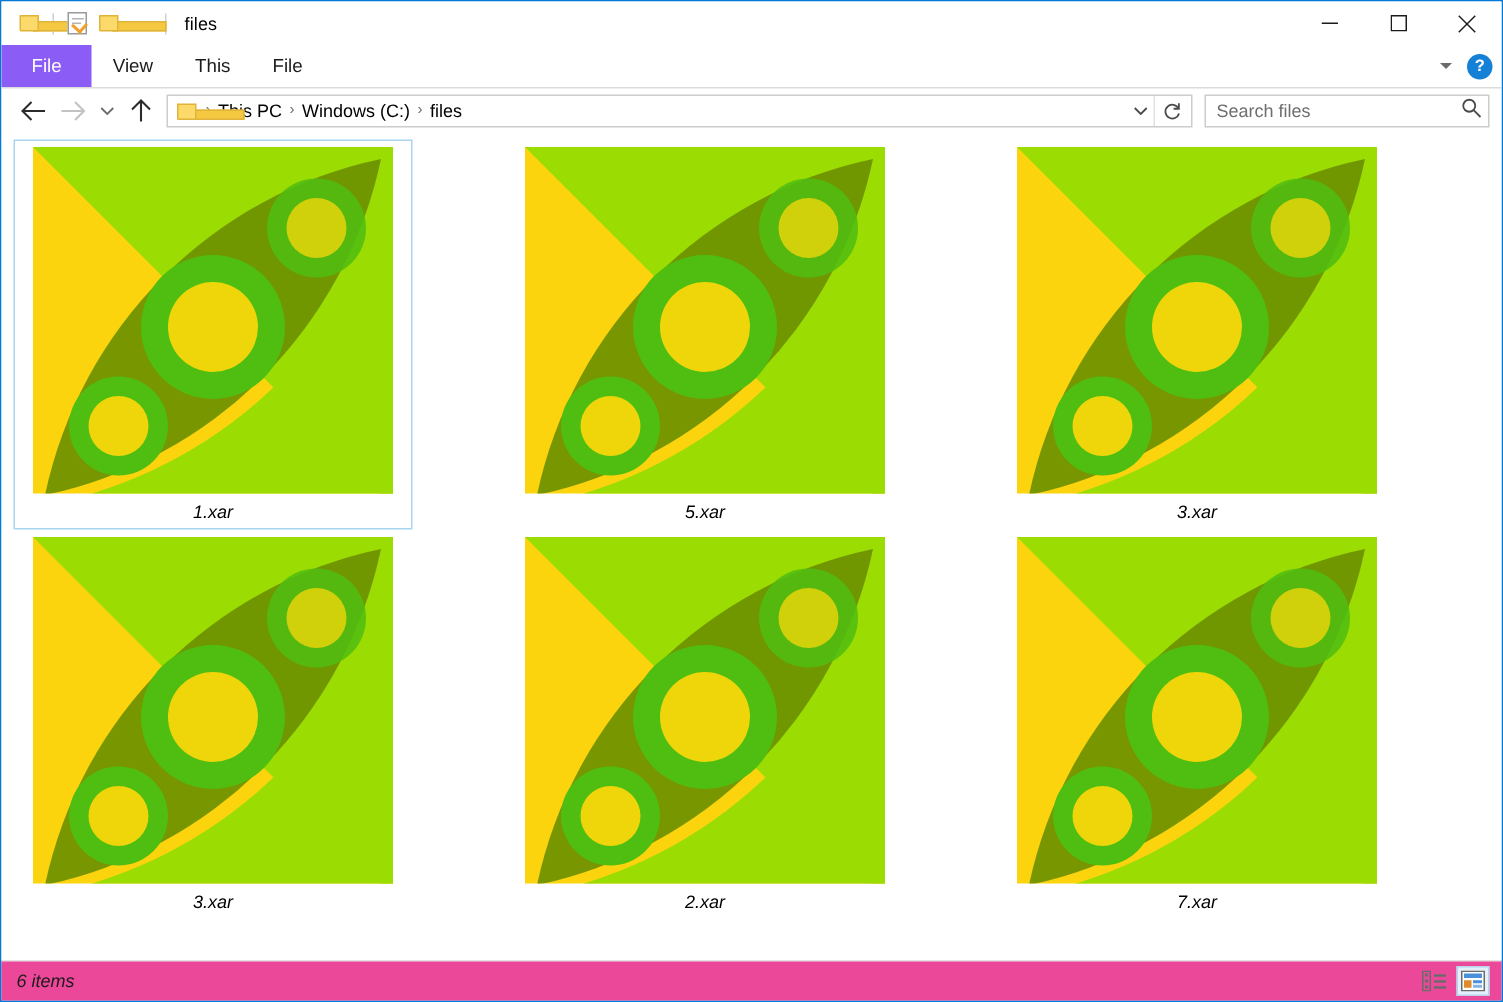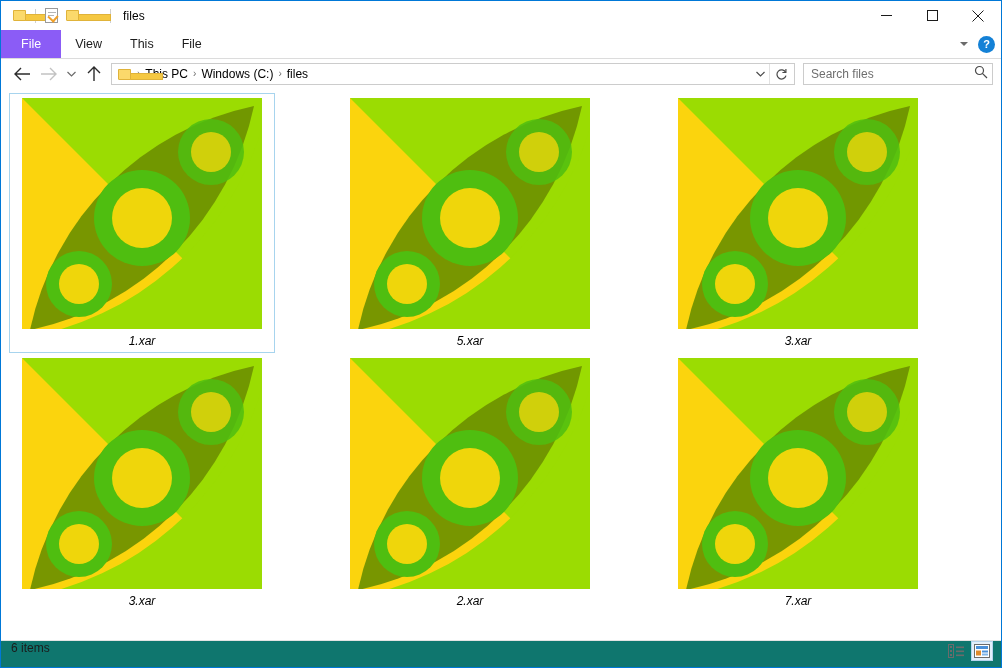--- a/index.html
+++ b/index.html
@@ -310,24 +310,26 @@
     margin-top: 5px;
     line-height: 14px;
     text-align: center;
   }
 
   
   .statusbar {
     height: 26px;
     min-height: 26px;
     border-top: 1px solid #e3e3e3;
-    background: #0f766e;
-    display: flex;
+    background: #ec4899;
+    display: flex;
+    align-items: center;
     padding: 0 10px;
     position: relative;
+    font-style: italic;
   }
   .status-text {
     font-size: 12px;
     color: #1b1b1b;
   }
   .viewbtns {
     position: absolute;
     right: 8px;
     display: flex;
     align-items: center;

